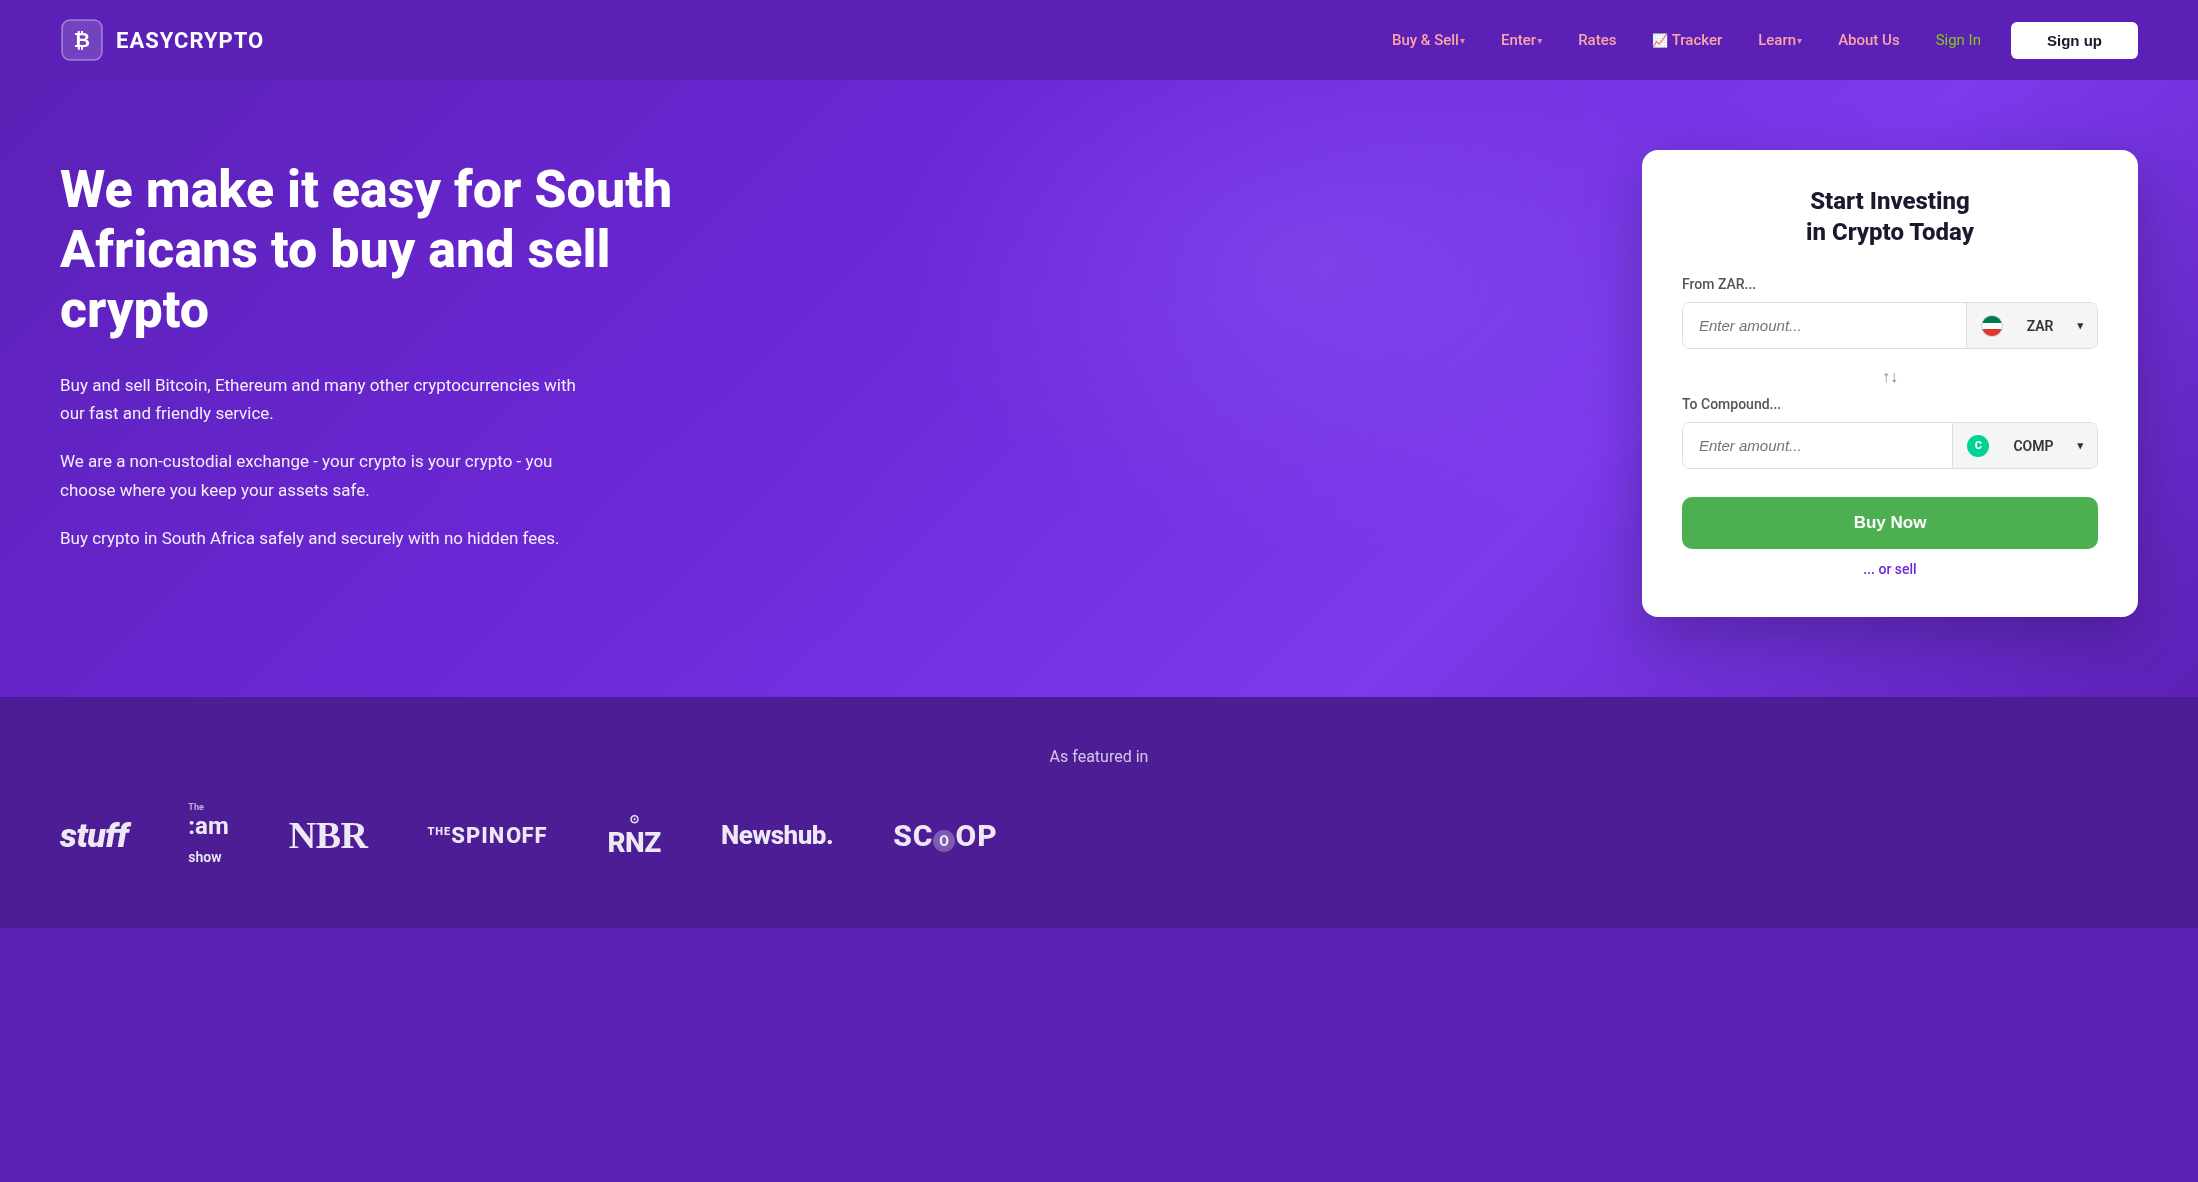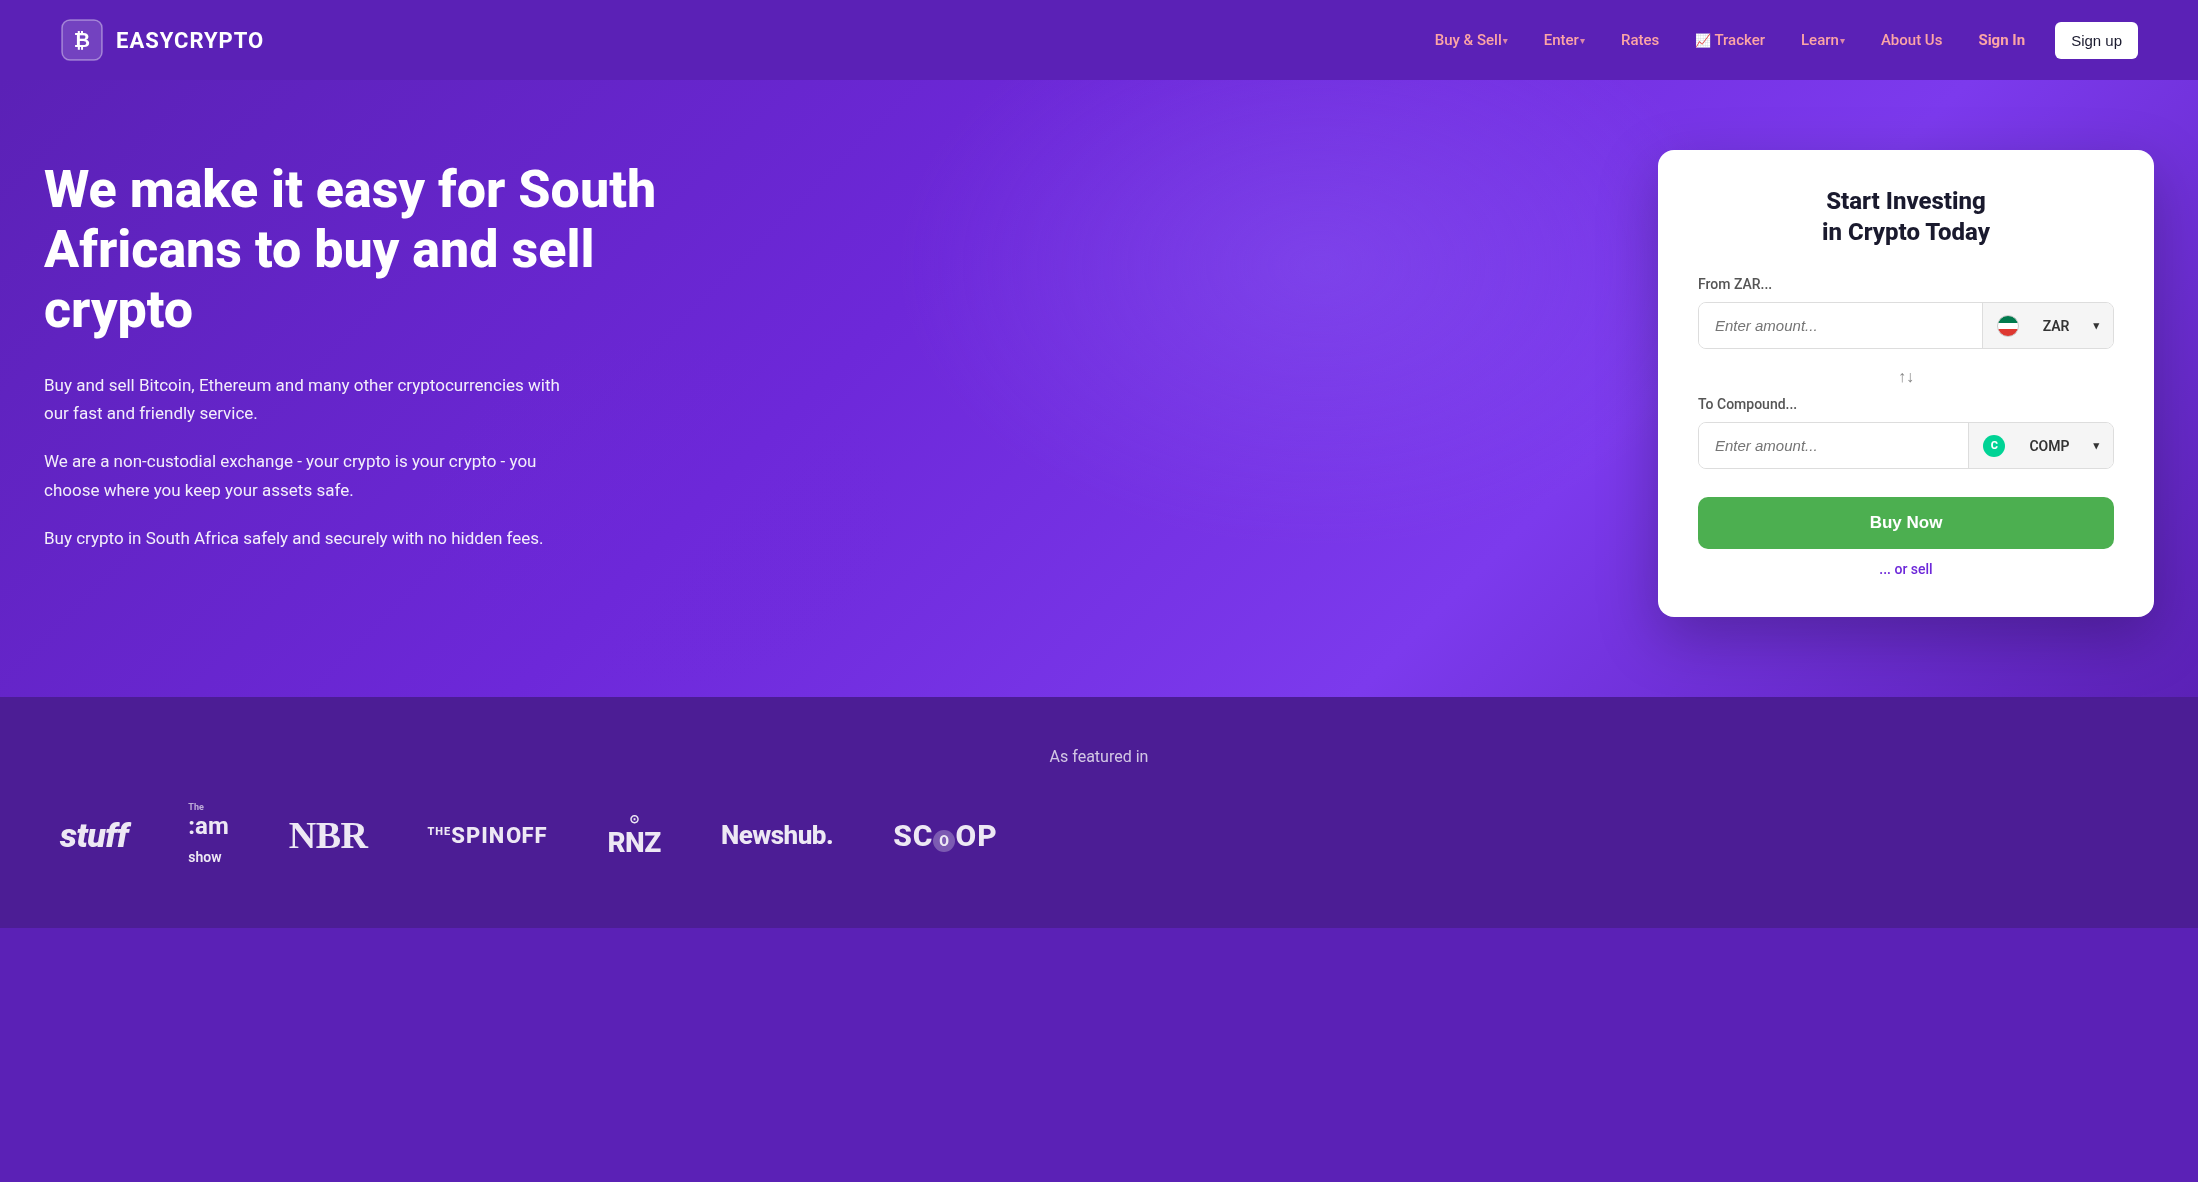--- a/index.html
+++ b/index.html
@@ -58,45 +58,45 @@
       gap: 1px;
       white-space: nowrap;
     }
 
     .nav-chevron {
       font-size: 10px;
       opacity: 0.8;
     }
 
     .nav-signin {
-      color: #fca5a5;
+      color: #84cc16;
       font-size: 15px;
-      font-weight: 700;
+      font-weight: 400;
       padding: 8px 14px;
       cursor: pointer;
     }
 
     .nav-signup {
       background: white;
       color: #1a1a2e;
       font-size: 15px;
-      font-weight: 400;
-      padding: 10px 16px;
+      font-weight: 700;
+      padding: 10px 36px;
       border-radius: 6px;
       cursor: pointer;
       border: none;
       margin-left: 8px;
     }
 
     
     .hero {
       display: flex;
       align-items: flex-start;
       justify-content: space-between;
-      padding: 60px 44px 80px;
+      padding: 60px 60px 80px;
       position: relative;
       background: linear-gradient(135deg, #5b21b6 0%, #6d28d9 40%, #7c3aed 70%, #5b21b6 100%);
       min-height: 580px;
     }
 
     
     .hero::before {
       content: '';
       position: absolute;
       top: 0; left: 0; right: 0; bottom: 0;

